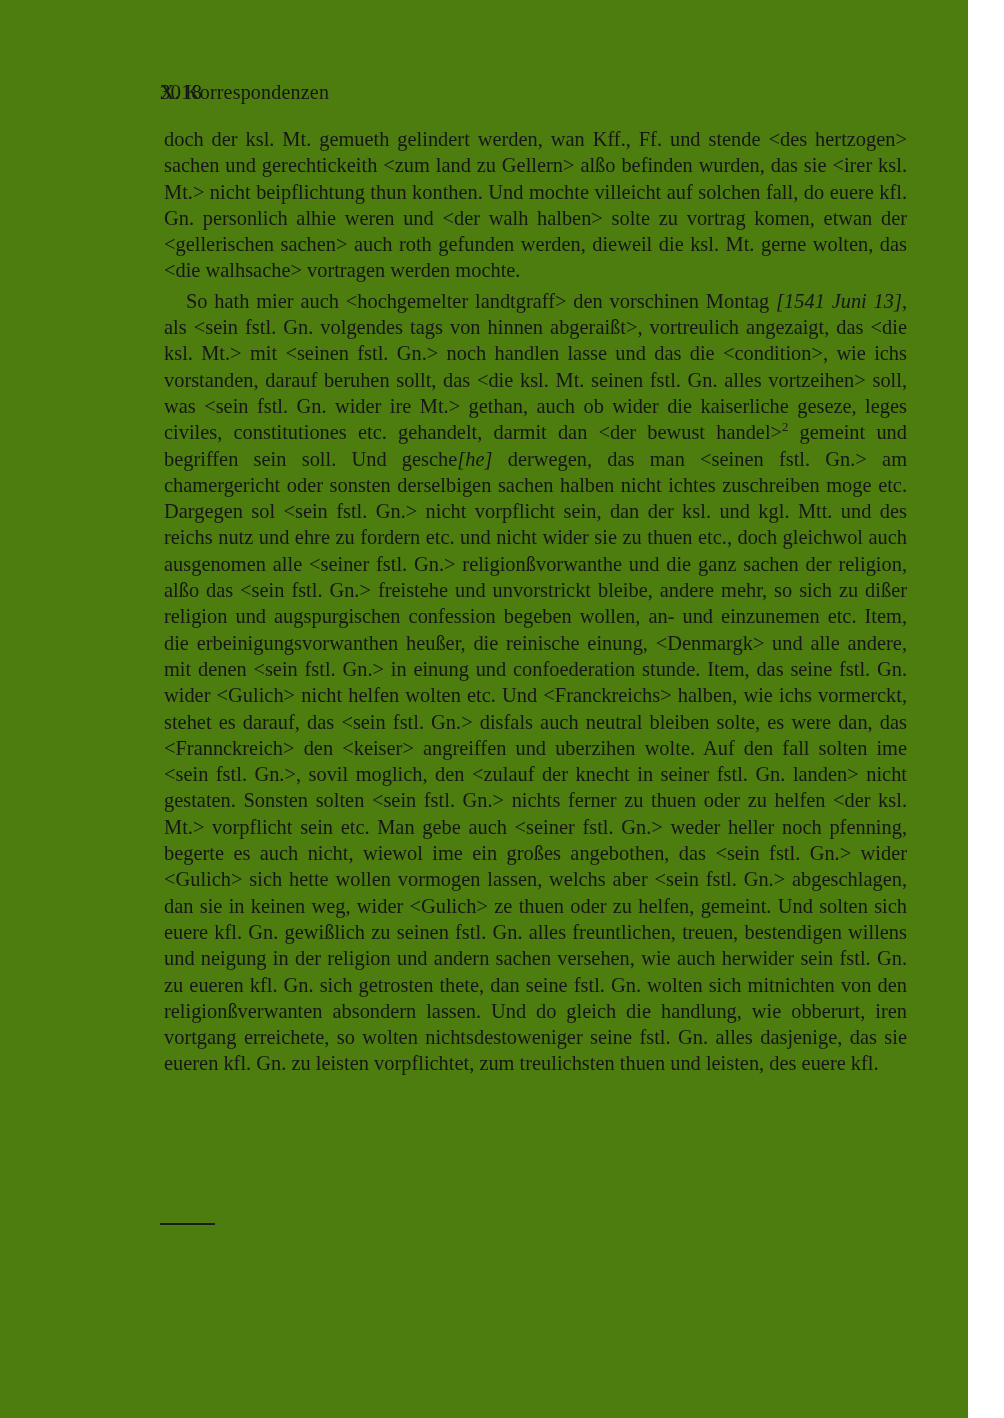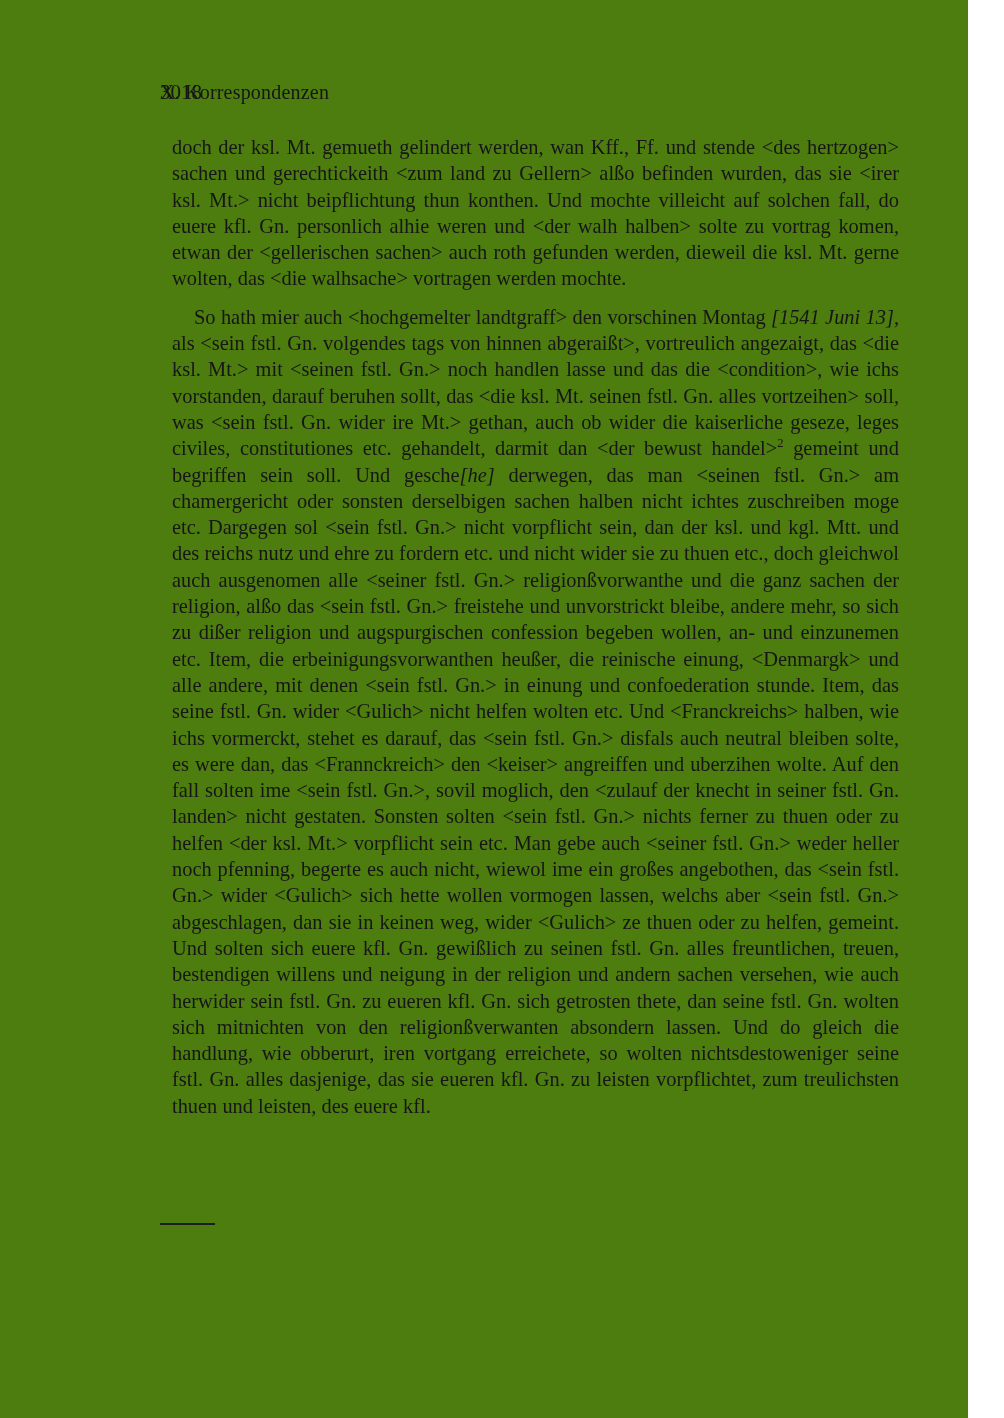--- a/index.html
+++ b/index.html
@@ -44,21 +44,21 @@
     top: 122px;
     left: 160px;
     width: 751px;
     height: 1092px;
     overflow: hidden;
     font-size: 20.4px;
     line-height: 26.3px;
     text-align: justify;
   }
   p.para {
-    margin: 12px;
+    margin: 4px;
     padding: 0;
   }
   p.para.indent {
     text-indent: 22px;
   }
   .text-block em, .footnote-text {
     font-style: italic;
   }
   .text-block sup {
     font-size: 0.62em;

